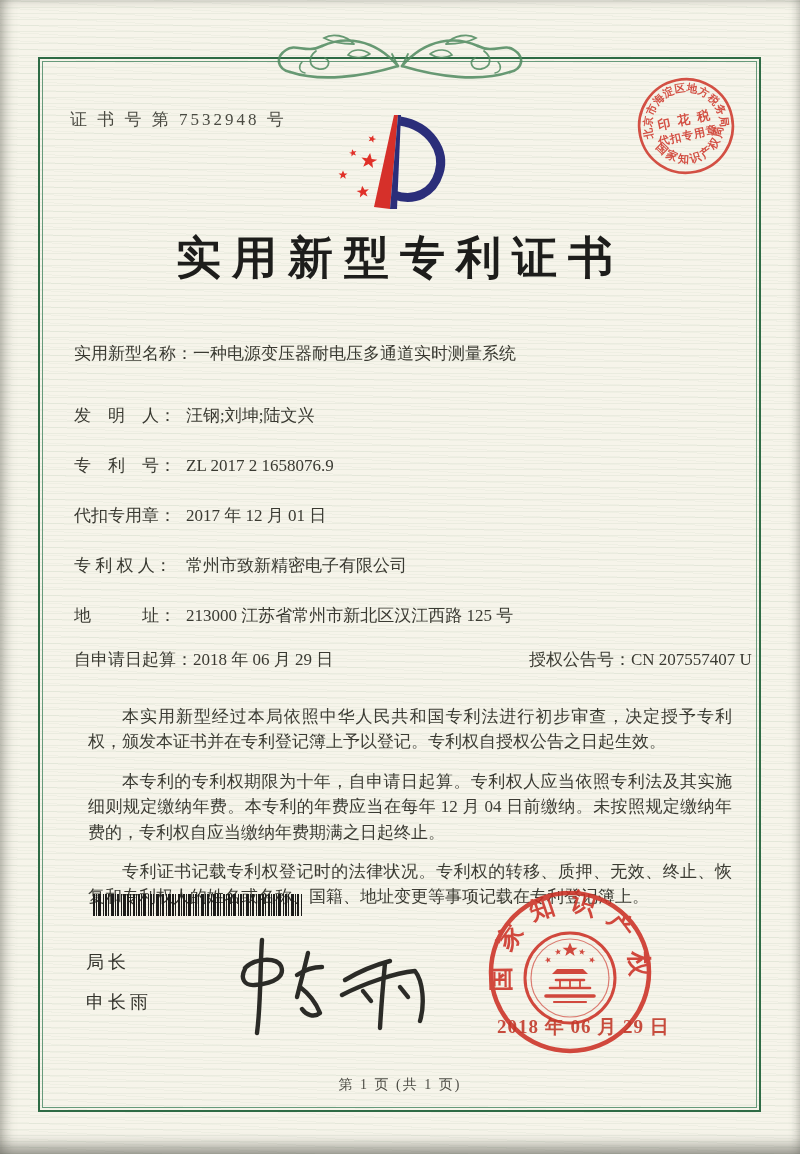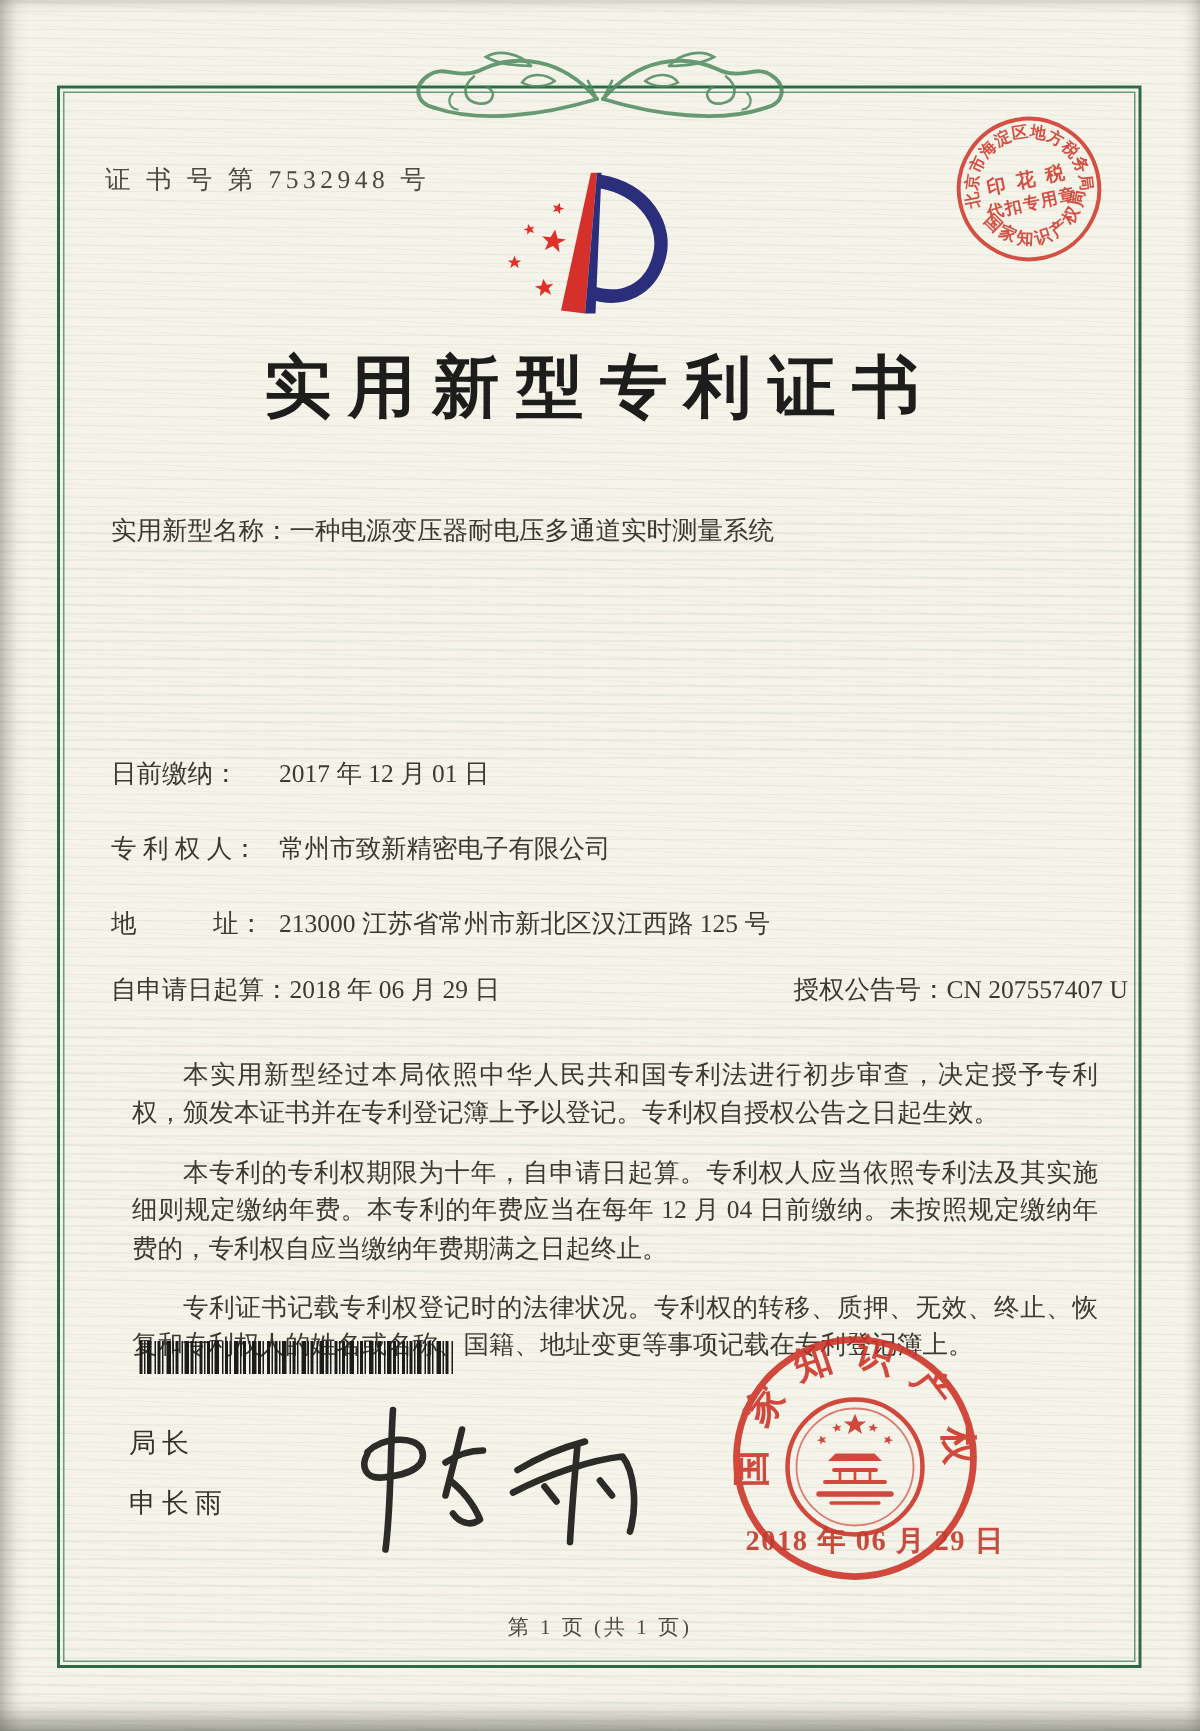--- a/index.html
+++ b/index.html
@@ -116,22 +116,28 @@
       <use href="#star" transform="translate(13,60) scale(0.45)"></use>
       <use href="#star" transform="translate(33,77) scale(0.62) rotate(-8)"></use>
     </g>
   </svg>
 
   <div class="abs title">实用新型专利证书</div>
 
   <div class="field-row" style="top:342px;">
     <span class="field-label">实用新型名称：</span><span>一种电源变压器耐电压多通道实时测量系统</span>
   </div>
+  <div class="field-row" style="top:404px;">
+    <span class="field-label">发　明　人：</span><span>汪钢;刘坤;陆文兴</span>
+  </div>
+  <div class="field-row" style="top:454px;">
+    <span class="field-label">专　利　号：</span><span style="font-family:'Liberation Serif',serif;">ZL 2017 2 1658076.9</span>
+  </div>
   <div class="field-row" style="top:504px;">
-    <span class="field-label">日前缴纳：</span><span>2017 年 12 月 01 日</span>
+    <span class="field-label">代扣专用章：</span><span>2017 年 12 月 01 日</span>
   </div>
   <div class="field-row" style="top:554px;">
     <span class="field-label">专 利 权 人：</span><span>常州市致新精密电子有限公司</span>
   </div>
   <div class="field-row" style="top:604px;">
     <span class="field-label">地　　　址：</span><span>213000 江苏省常州市新北区汉江西路 125 号</span>
   </div>
 
   <div class="field-row" style="top:648px;width:672px;">
     <span class="field-label">自申请日起算：</span><span>2018 年 06 月 29 日</span>

